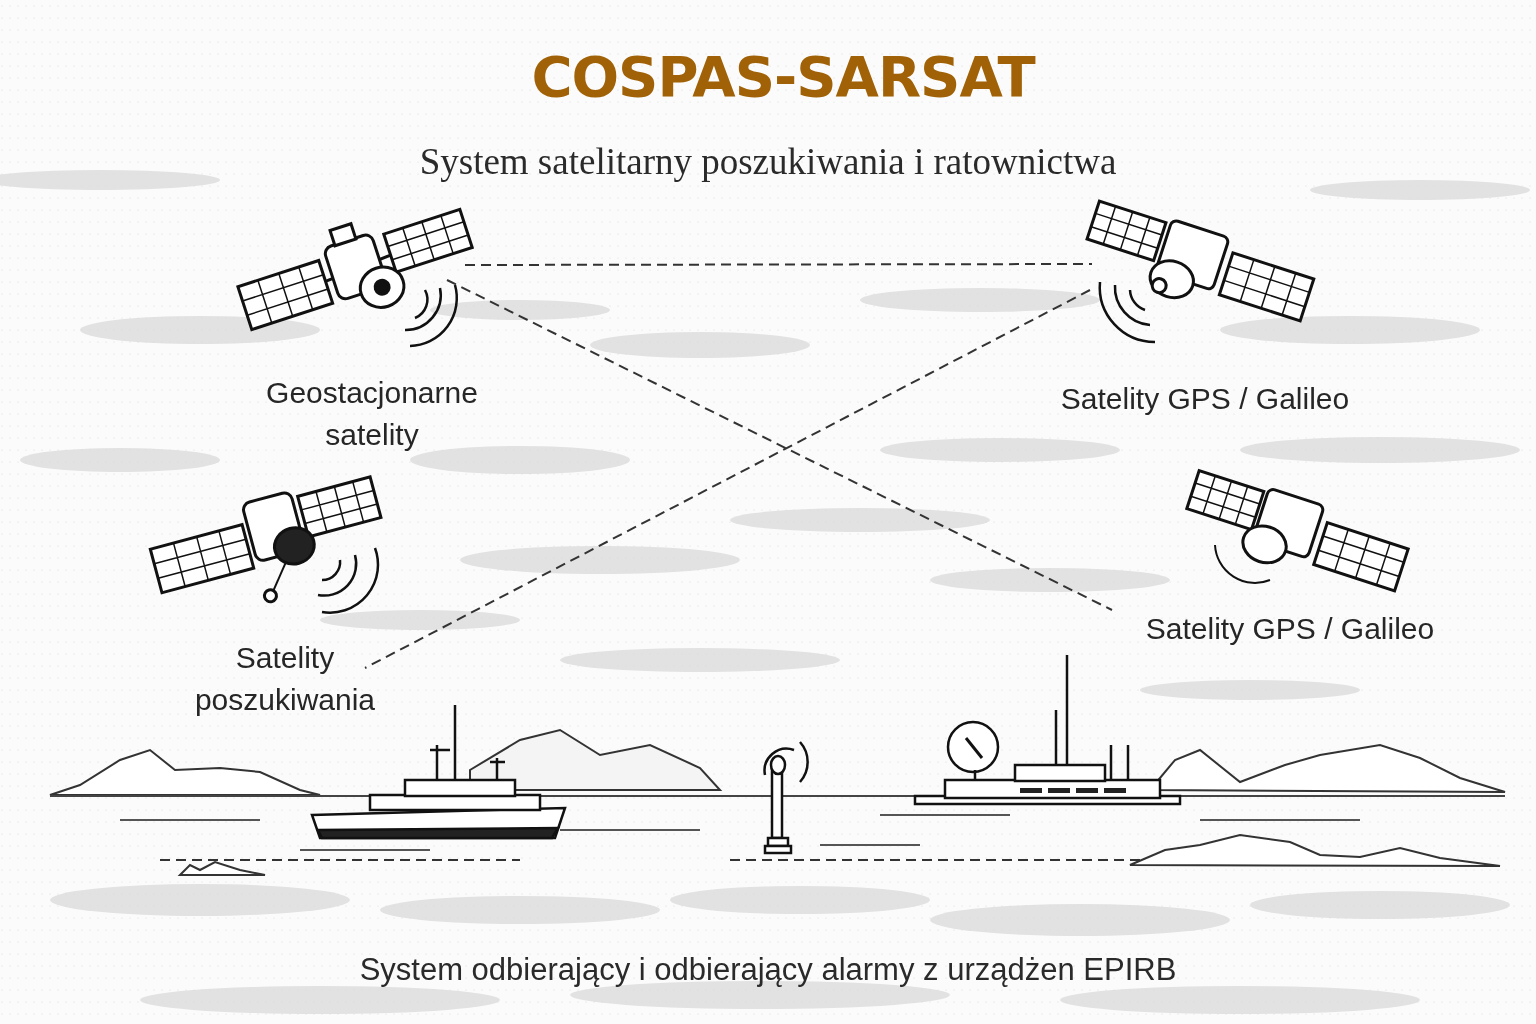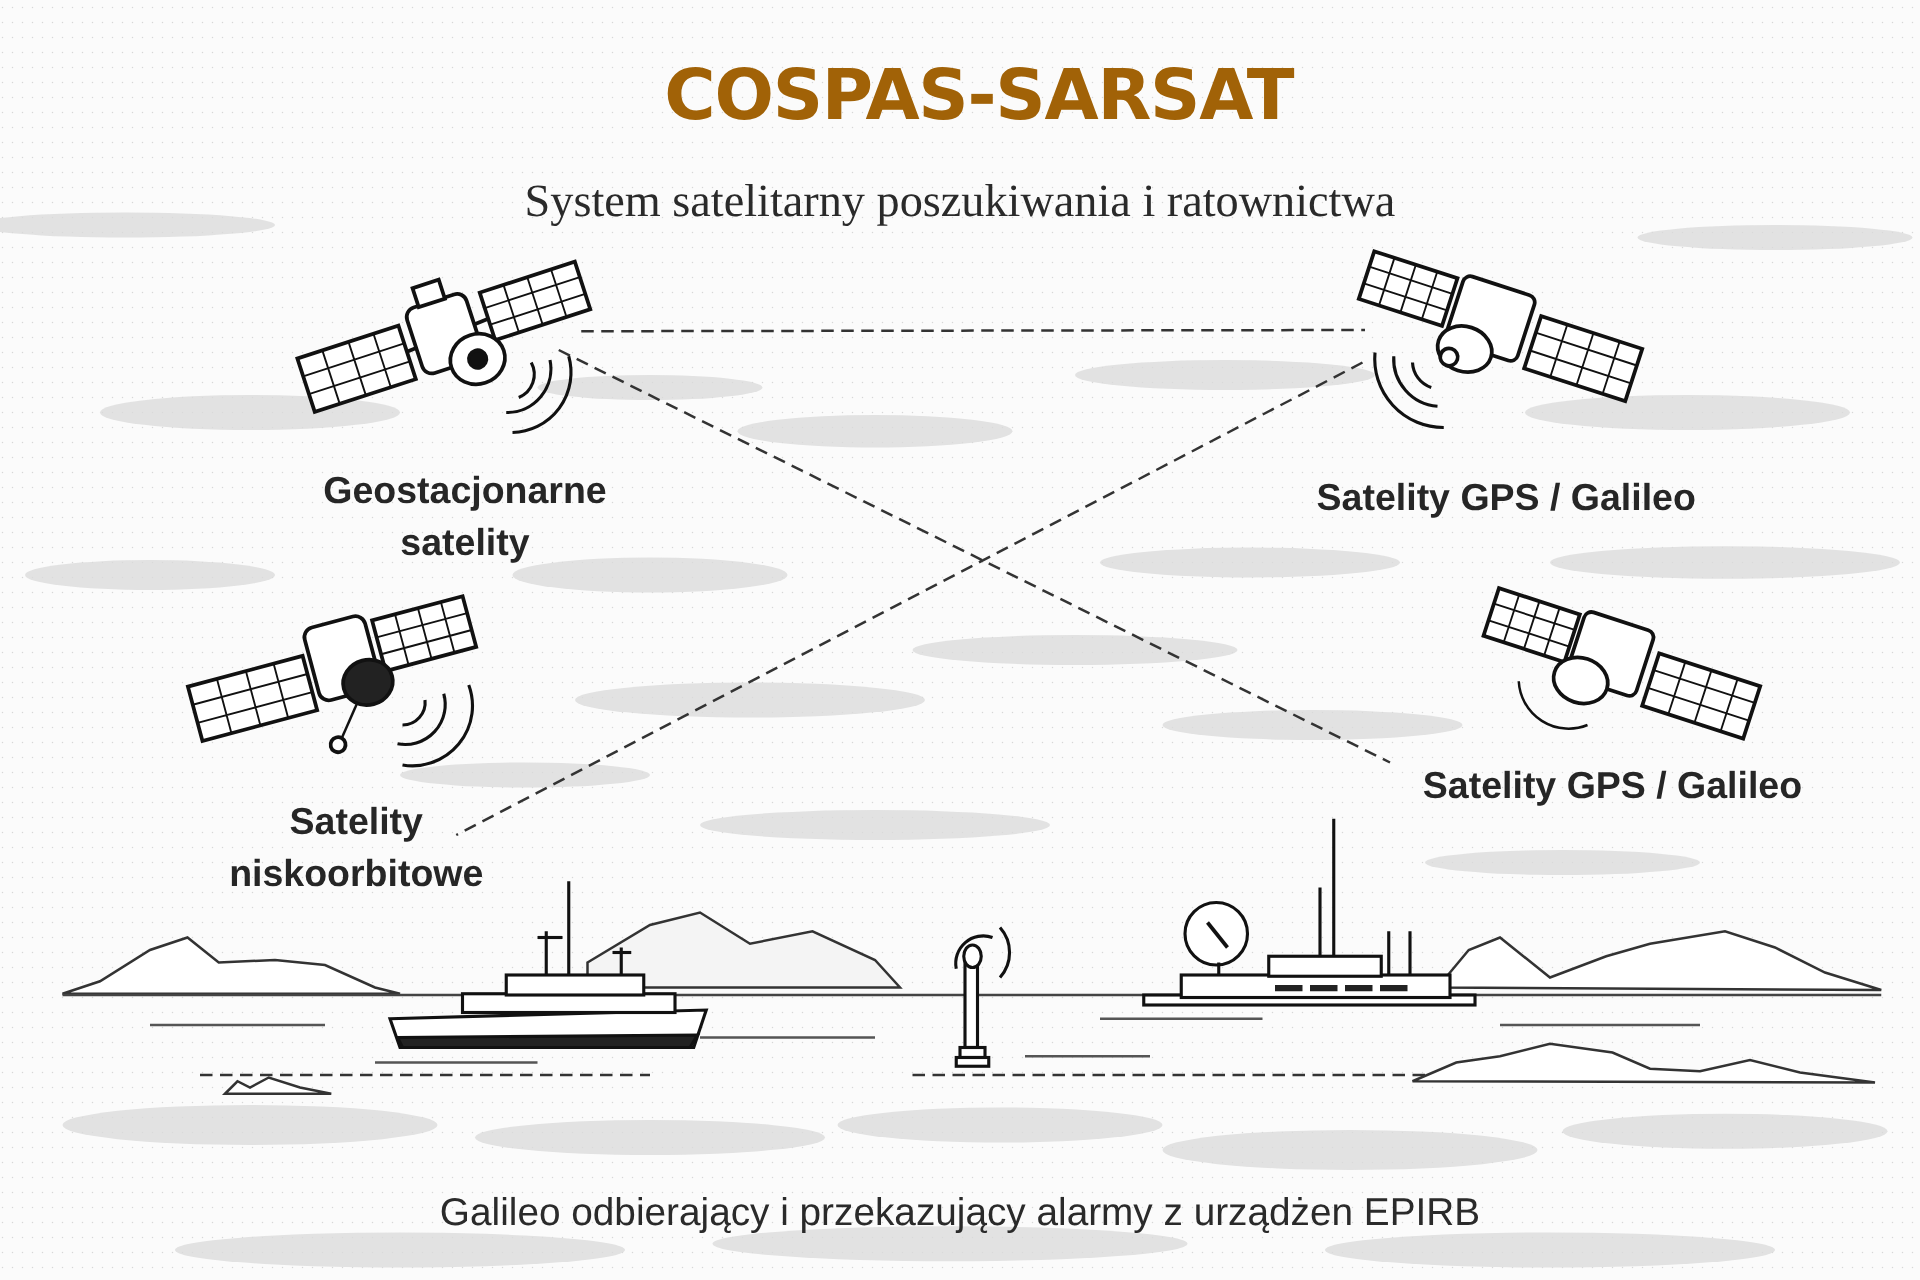--- a/index.html
+++ b/index.html
@@ -1,21 +1,21 @@
 <!DOCTYPE html>
 <html><head>
 <meta charset="utf-8">
 <style>
   html,body{margin:0;padding:0;}
   body{width:1536px;height:1024px;overflow:hidden;background:#fbfbfb;position:relative;font-family:"DejaVu Sans",sans-serif;color:#222;}
   #scene{position:absolute;left:0;top:0;width:1536px;height:1024px;}
   .txt{position:absolute;text-align:center;color:#262626;white-space:nowrap;}
   .title{left:15px;width:1536px;top:44px;font-family:"DejaVu Sans",sans-serif;font-weight:bold;font-size:56px;letter-spacing:-1px;color:#a16207;}
   .subtitle{left:0;width:1536px;top:140px;font-family:Liberation Serif, serif;font-size:37px;color:#2a2a2a;}
-  .label{font-family:"Liberation Sans",sans-serif;font-size:30px;line-height:42px;font-weight:bold;}
+  .label{font-family:"Liberation Sans",sans-serif;font-size:30px;line-height:42px;}
   .footer{left:0;width:1536px;top:952px;font-family:"Liberation Sans",sans-serif;font-size:31px;color:#2a2a2a;}
 </style>
 </head>
 <body>
 
 <svg id="scene" viewBox="0 0 1536 1024" xmlns="http://www.w3.org/2000/svg">
   <defs>
     <pattern id="dots" width="8" height="12" patternUnits="userSpaceOnUse">
       <circle cx="2" cy="6" r="0.6" fill="#c8c8c8"></circle>
     </pattern>
@@ -183,20 +183,20 @@
   <div>Geostacjonarne</div>
   <div>satelity</div>
 </div>
 
 <div class="txt label" style="left:1030px;width:350px;top:378px;">
   <div>Satelity GPS / Galileo</div>
 </div>
 
 <div class="txt label" style="left:140px;width:290px;top:637px;">
   <div>Satelity</div>
-  <div>niskoorbitowe</div>
+  <div>poszukiwania</div>
 </div>
 
 <div class="txt label" style="left:1110px;width:360px;top:608px;">
   <div>Satelity GPS / Galileo</div>
 </div>
 
-<div class="txt footer">Galileo odbierający i przekazujący alarmy z urządżen EPIRB</div>
+<div class="txt footer">System odbierający i odbierający alarmy z urządżen EPIRB</div>
 
 </body></html>

